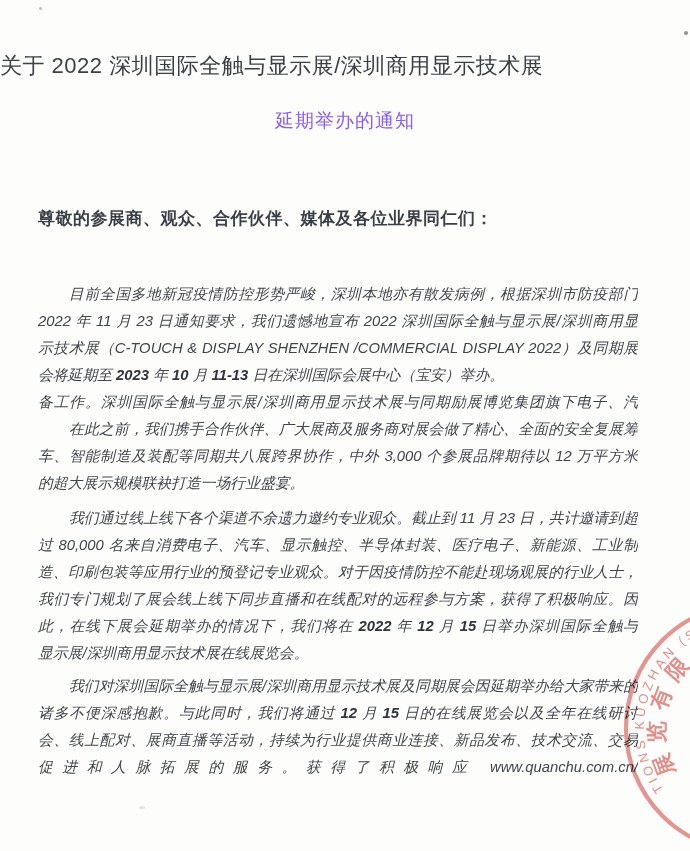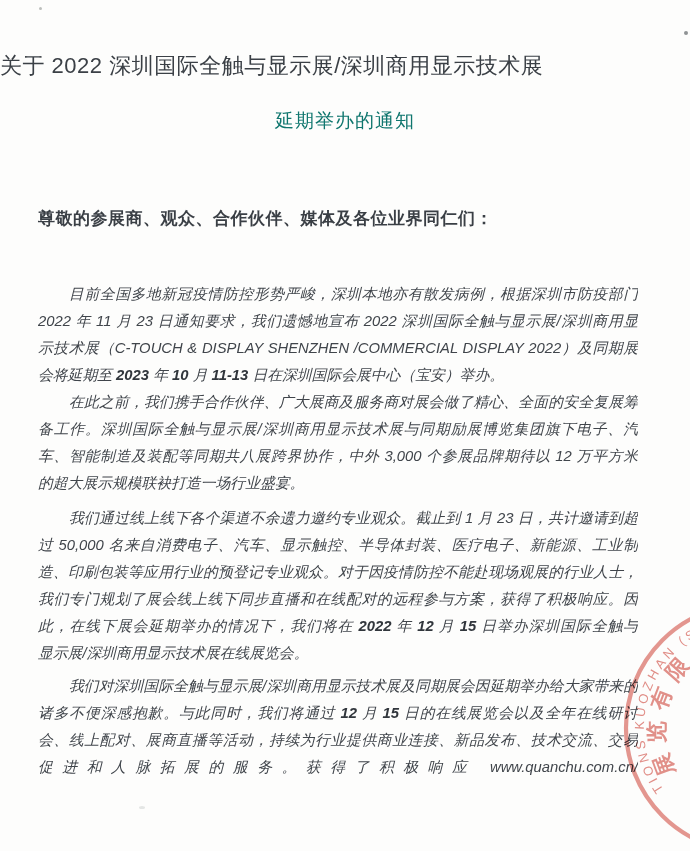--- a/index.html
+++ b/index.html
@@ -7,21 +7,21 @@
     position:relative;
     width:690px;height:851px;
     background:#fdfdfc;
     overflow:hidden;
     font-family:"Liberation Sans","DejaVu Sans",sans-serif;
     color:#3f444a;
   }
   .t1{margin:0;padding-top:54px;text-align:left;font-size:22px;line-height:24px;
       font-weight:500;letter-spacing:0.5px;color:#3b4046;}
   .t2{margin:31px 0 0;text-align:center;font-size:19px;line-height:24px;
-      font-weight:500;letter-spacing:1px;color:#0f766e;}
+      font-weight:500;letter-spacing:1px;color:#8b5cf6;}
   .salutation{margin:74px 0 0 38px;font-size:17px;line-height:24px;
       font-weight:600;letter-spacing:0.5px;color:#3a3f45;}
   .body{margin:50px 0 0 38px;width:600px;font-size:14.8px;color:#40454b;}
   .para{margin:0;font-style:italic;}
   .para3{margin-top:8px;}
   .para4{margin-top:6px;}
   .line{height:27px;line-height:27px;overflow:hidden;white-space:normal;}
   .line.full{text-align:justify;text-align-last:justify;}
   .line.indent{text-indent:31px;}
   .line b{font-weight:700;color:#31363c;text-align:right;}
@@ -49,28 +49,28 @@
   <p class="salutation">尊敬的参展商、观众、合作伙伴、媒体及各位业界同仁们：</p>
 
   <div class="body">
       <div class="para para1">
         <div class="line indent full">目前全国多地新冠疫情防控形势严峻，深圳本地亦有散发病例，根据深圳市防疫部门</div>
         <div class="line full">2022 年 11 月 23 日通知要求，我们遗憾地宣布 2022 深圳国际全触与显示展/深圳商用显</div>
         <div class="line full">示技术展（C-TOUCH &amp; DISPLAY SHENZHEN /COMMERCIAL DISPLAY 2022）及同期展</div>
         <div class="line">会将延期至 <b>2023</b> 年 <b>10</b> 月 <b>11-13</b> 日在深圳国际会展中心（宝安）举办。</div>
       </div>
       <div class="para para2">
+        <div class="line full">备工作。深圳国际全触与显示展/深圳商用显示技术展与同期励展博览集团旗下电子、汽</div>
         <div class="line indent full">在此之前，我们携手合作伙伴、广大展商及服务商对展会做了精心、全面的安全复展筹</div>
-        <div class="line full">备工作。深圳国际全触与显示展/深圳商用显示技术展与同期励展博览集团旗下电子、汽</div>
         <div class="line full">车、智能制造及装配等同期共八展跨界协作，中外 3,000 个参展品牌期待以 12 万平方米</div>
         <div class="line">的超大展示规模联袂打造一场行业盛宴。</div>
       </div>
       <div class="para para3">
-        <div class="line indent full">我们通过线上线下各个渠道不余遗力邀约专业观众。截止到 1 月 23 日，共计邀请到超</div>
-        <div class="line full">过 50,000 名来自消费电子、汽车、显示触控、半导体封装、医疗电子、新能源、工业制</div>
+        <div class="line indent full">我们通过线上线下各个渠道不余遗力邀约专业观众。截止到 11 月 23 日，共计邀请到超</div>
+        <div class="line full">过 80,000 名来自消费电子、汽车、显示触控、半导体封装、医疗电子、新能源、工业制</div>
         <div class="line full">造、印刷包装等应用行业的预登记专业观众。对于因疫情防控不能赴现场观展的行业人士，</div>
         <div class="line full">我们专门规划了展会线上线下同步直播和在线配对的远程参与方案，获得了积极响应。因</div>
         <div class="line full">此，在线下展会延期举办的情况下，我们将在 <b>2022</b> 年 <b>12</b> 月 <b>15</b> 日举办深圳国际全触与</div>
         <div class="line">显示展/深圳商用显示技术展在线展览会。</div>
       </div>
       <div class="para para4">
         <div class="line indent full">我们对深圳国际全触与显示展/深圳商用显示技术展及同期展会因延期举办给大家带来的</div>
         <div class="line full">诸多不便深感抱歉。与此同时，我们将通过 <b>12</b> 月 <b>15</b> 日的在线展览会以及全年在线研讨</div>
         <div class="line full">会、线上配对、展商直播等活动，持续为行业提供商业连接、新品发布、技术交流、交易</div>
         <div class="line full">促进和人脉拓展的服务。获得了积极响应 www.quanchu.com.cn/</div>

